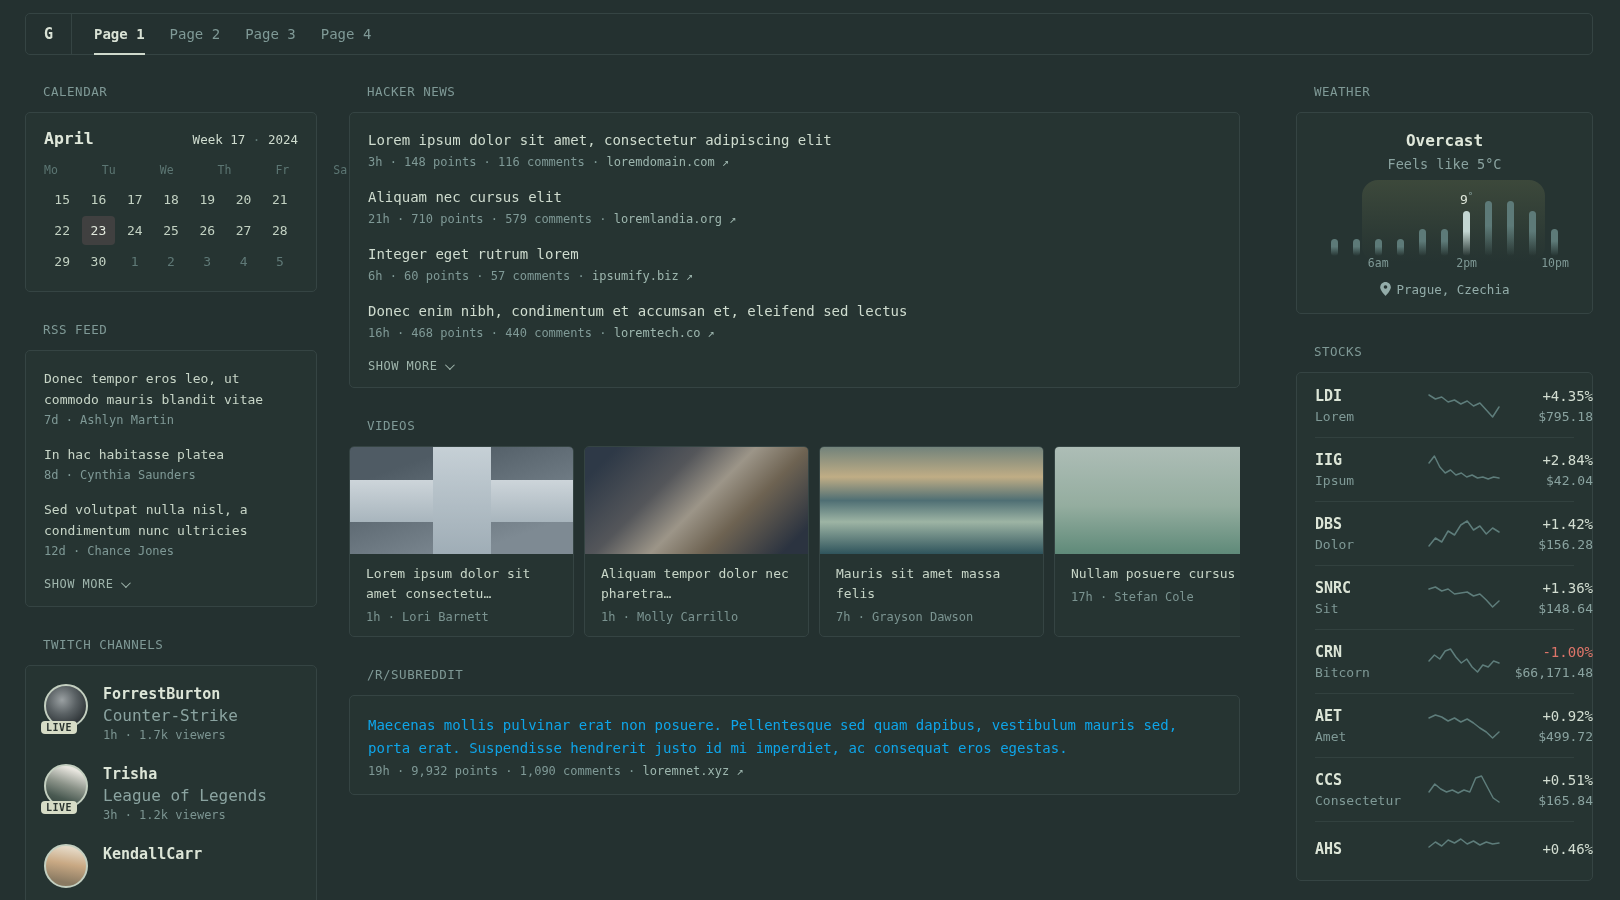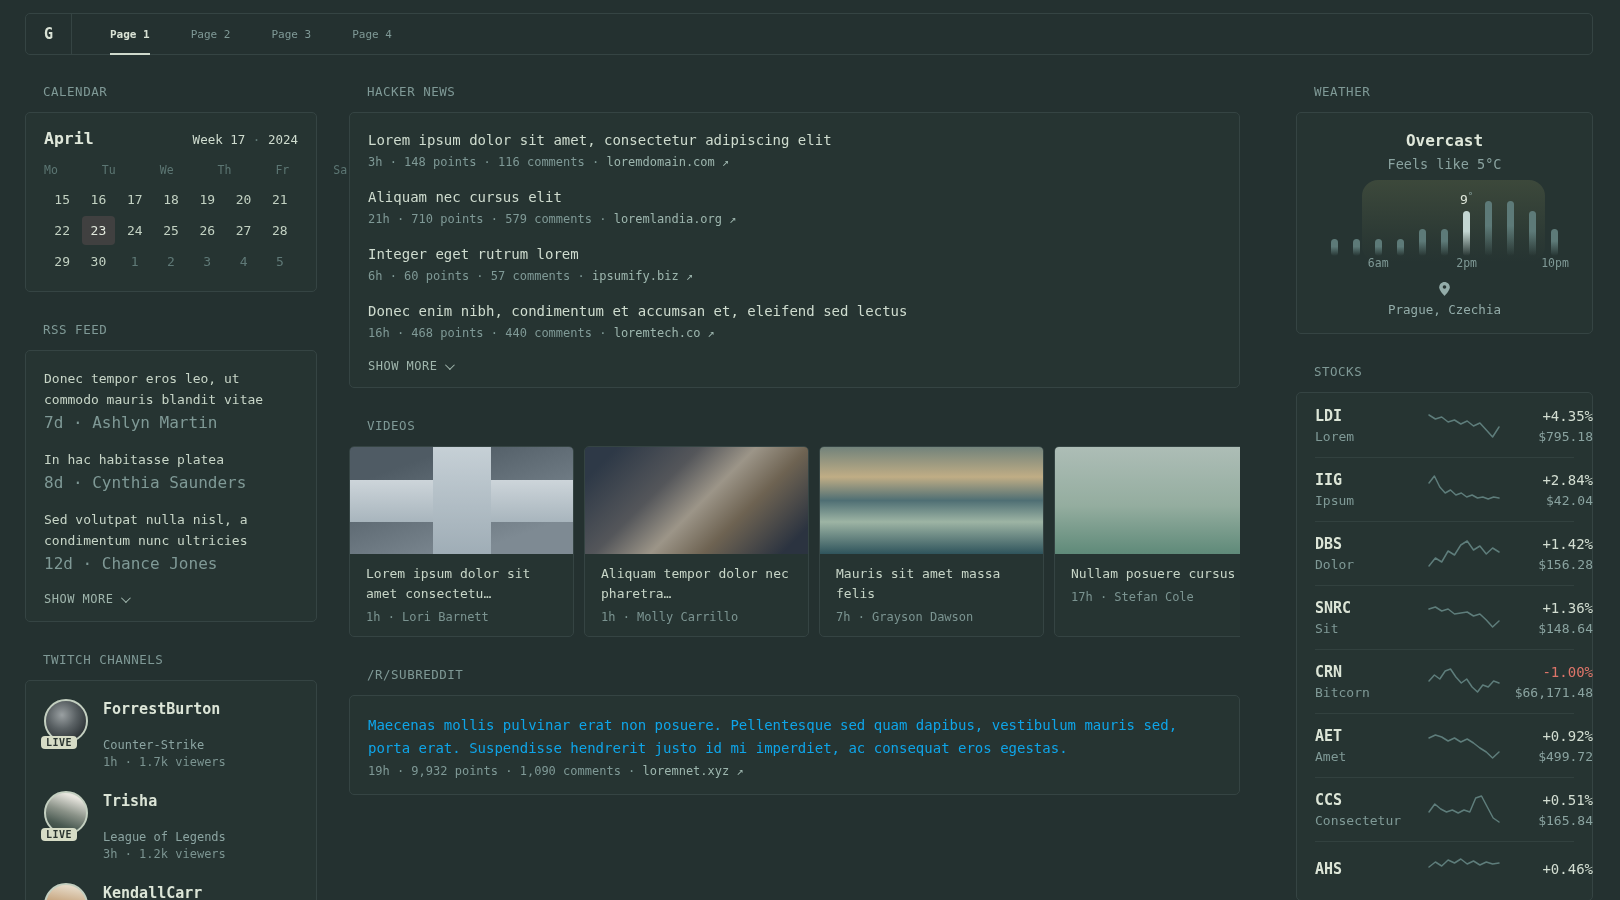--- a/index.html
+++ b/index.html
@@ -11,21 +11,21 @@
     font-size:13px;
   }
   .page { padding:13px 27px 0 25px; }
 
   
   .nav { height:42px; border:1px solid #354443; border-radius:5px; display:flex; align-items:stretch; }
   .logo-cell { width:46px; display:flex; align-items:center; justify-content:center;
     border-right:1px solid #354443; color:#d9e2d5; font-weight:bold; font-size:15px; cursor:pointer; }
   .tabs { display:flex; padding-left:22px; }
   .tab { position:relative; display:flex; align-items:center; margin-right:25px; color:#7f9996;
-    font-size:11px; cursor:pointer; text-decoration:none;margin-left:16px; }
+    font-size:14px; cursor:pointer; text-decoration:none; }
   .tab.active { color:#d9e2d5; font-weight:bold; }
   .tab.active::after { content:""; position:absolute; left:0; right:0; bottom:-1px; height:2px; background:#cfd9cc; }
 
   
   .columns { display:flex; margin-top:29px; }
   .col-left  { width:292px; margin-right:32px; flex:none; }
   .col-center{ width:891px; margin-right:56px; flex:none; }
   .col-right { width:297px; flex:none; }
 
   .widget { margin-bottom:30px; }
@@ -44,40 +44,40 @@
   .cal-grid { margin-top:7px; }
   .day { height:29px; margin:1px 2px; display:flex; align-items:center; justify-content:center;
     font-size:13px; color:#c2d1c2; }
   .day.selected { background:#404040; border-radius:4px; color:#e2e9dd; }
   .day.dim { color:#5f7977; }
 
   
   .rss-card { padding:17px 18px 13px; }
   .feed-item { margin-bottom:17px; }
   .feed-title { display:block; font-size:13px; line-height:21px; color:#c7d5c7; cursor:pointer; }
-  .feed-meta { margin-top:3px; font-size:16px; color:#7f9996; }
+  .feed-meta { margin-top:3px; font-size:12px; color:#7f9996; }
 
   .show-more { display:flex; align-items:center; gap:7px; color:#9fb5ac; font-size:12px;
     letter-spacing:0.5px; cursor:pointer; background:none; border:none;
     font-family:inherit; padding:2px 0; }
   .chev { width:7px; height:7px; border-right:1.5px solid #9fb5ac; border-bottom:1.5px solid #9fb5ac;
     transform:rotate(45deg) translateY(-2px); display:inline-block; }
 
   
   .twitch-card { padding:18px 18px 10px; }
   .tw-item { display:flex; margin-bottom:22px; cursor:pointer; }
   .tw-avatar { position:relative; width:44px; height:44px; flex:none; margin-right:15px; }
   .tw-photo { width:44px; height:44px; border-radius:50%; border:2px solid #c3cfc0; }
   .av-1 .tw-photo { background:radial-gradient(circle at 40% 35%, #9aa0a2 0%, #5a6164 40%, #23292c 85%); }
   .av-2 .tw-photo { background:linear-gradient(200deg, #e8e6df 15%, #8a9288 48%, #4a5a52 75%, #2f3d38 100%); }
   .av-3 .tw-photo { background:linear-gradient(190deg, #e5d9c6 10%, #c9a984 45%, #8a7a62 85%); }
   .live-badge { position:absolute; bottom:-6px; left:-3px; background:#d6dcc6; color:#29332f;
     font-size:10px; font-weight:bold; padding:1px 5px; border-radius:4px; letter-spacing:0.5px; }
   .tw-name { font-size:15px; font-weight:bold; color:#dce5d7; line-height:20px; }
-  .tw-game { font-size:12px; color:#8ba4a1; margin-top:19px; }
+  .tw-game { font-size:16px; color:#8ba4a1; margin-top:2px; }
   .tw-meta { font-size:12px; color:#7b9491; margin-top:3px; }
 
   
   .hn-card { padding:16px 18px 12px; }
   .hn-item { margin-bottom:15px; }
   .hn-title { display:block; font-size:14px; line-height:22px; color:#cfdccf; cursor:pointer; }
   .hn-meta { margin-top:3px; font-size:12px; color:#7f9996; line-height:17px; }
   .hn-domain { color:#9db6ae; cursor:pointer; }
 
   .sub-card { padding:18px 18px 16px; }
@@ -110,22 +110,22 @@
     background:linear-gradient(180deg, rgba(150,155,95,0.20), rgba(150,155,95,0.04) 75%, rgba(150,155,95,0)); }
   .wbars { position:absolute; left:0; right:0; bottom:14px; height:58px;
     display:flex; align-items:flex-end; justify-content:space-between; }
   .wbar { width:7px; border-radius:4px;
     background:linear-gradient(180deg,#5d7a78 45%, rgba(93,122,120,0)); }
   .wbar.hl { background:linear-gradient(180deg,#c3d6d2 45%, rgba(195,214,210,0)); }
   .peak-label { position:absolute; transform:translateX(-50%); font-size:13px; color:#dfe7da; }
   .peak-label sup { color:#8aa3a0; font-size:9px; }
   .wx-axis { position:absolute; left:0; right:0; bottom:0; height:14px; }
   .waxis-label { position:absolute; transform:translateX(-50%); font-size:11.5px; color:#7f9996; }
-  .wx-loc { margin-top:12px; display:flex; align-items:center; justify-content:center; gap:6px;
-    font-size:12.5px; color:#93aca9;flex-direction:column; }
+  .wx-loc { margin-top:12px; display:flex; justify-content:center; gap:6px;
+    font-size:12.5px; color:#93aca9; }
 
   
   .stocks-card { padding:1px 18px; }
   .stock-row { display:flex; align-items:center; padding:12px 0 13px; cursor:pointer; }
   .stock-row + .stock-row { border-top:1px solid #32413f; }
   .stock-left { width:112px; flex:none; }
   .stock-ticker { font-size:15px; font-weight:bold; color:#dce5d7; line-height:20px; }
   .stock-name { font-size:13px; color:#7f9996; margin-top:3px; }
   .stock-spark { flex:1; display:flex; justify-content:center; align-items:center; }
   .stock-spark svg { display:block; }

